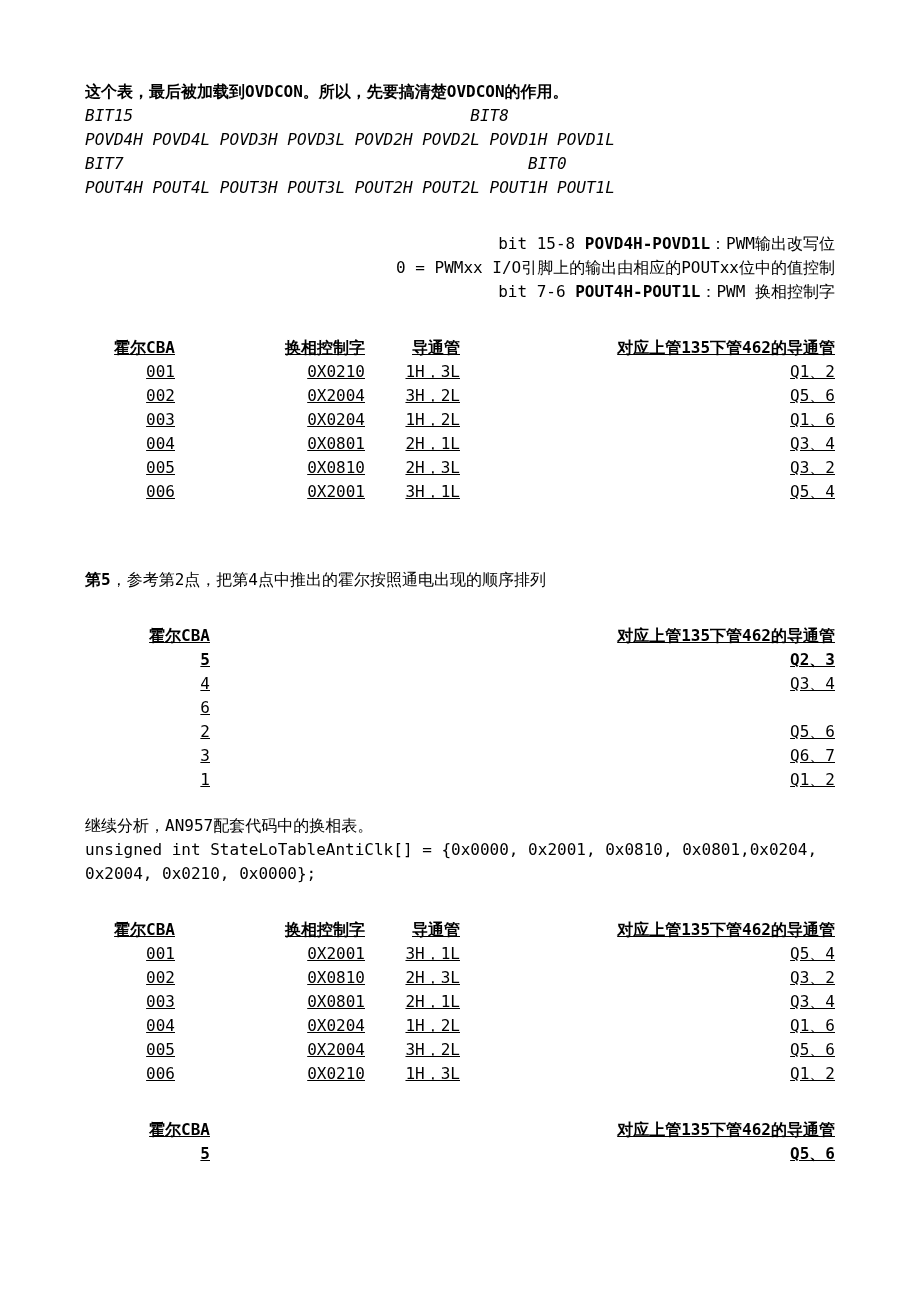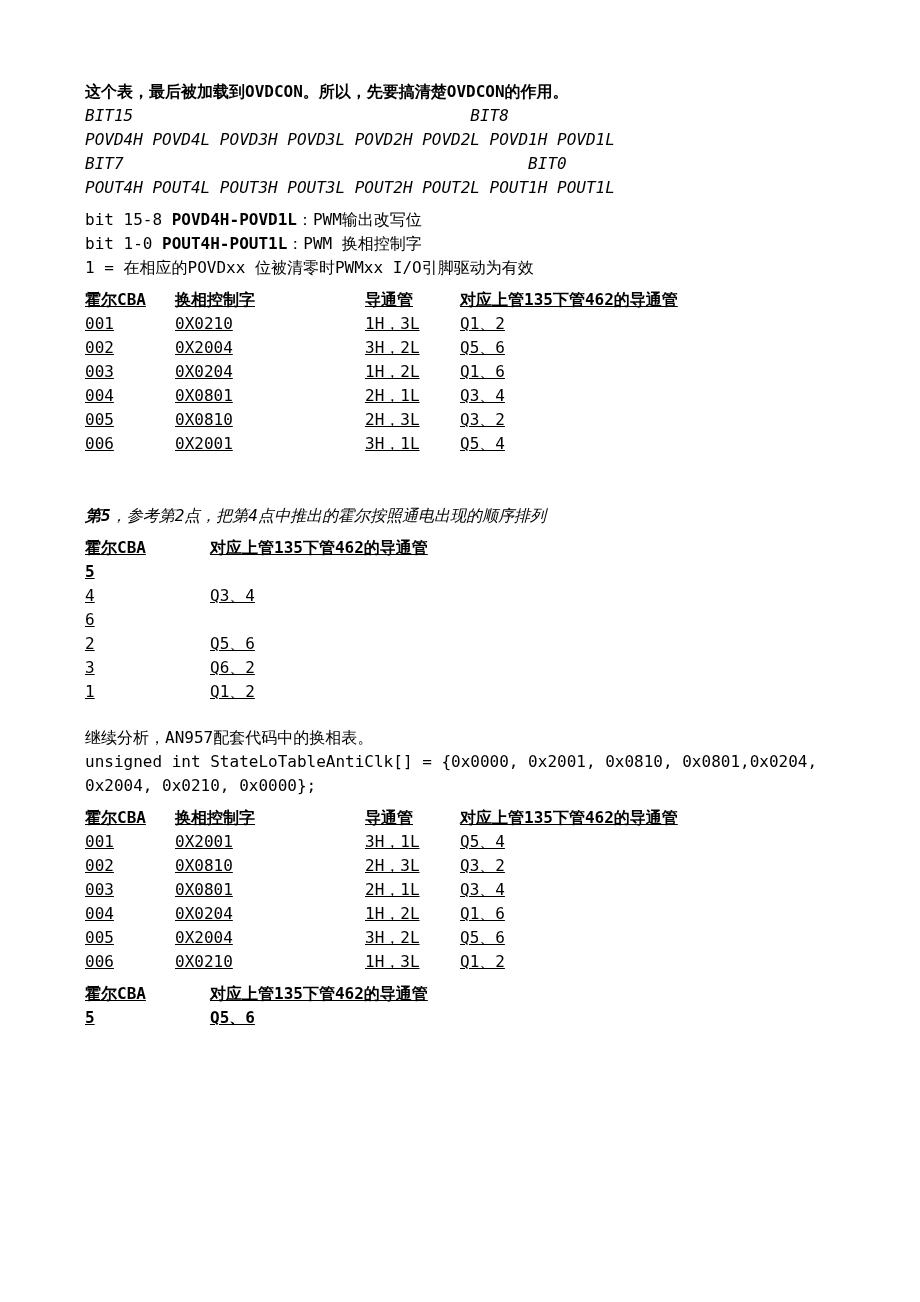--- a/index.html
+++ b/index.html
@@ -16,35 +16,35 @@
   .row { white-space: pre; font-family: "SimSun", "宋体", monospace; font-style: italic; }
   .tbl { margin-top: 0; }
   .tbl-row { display: flex; text-decoration: underline; }
   .c0 { width: 90px; flex-shrink: 0; }
   .c1 { width: 190px; flex-shrink: 0; }
   .c2 { width: 95px; flex-shrink: 0; }
   .c3 { flex: 1; }
   .s0 { width: 125px; flex-shrink: 0; }
   .s1 { flex: 1; }
   .para { margin: 22px 0 0 0; }
-  .section { margin-top: 8px; }
+  .section { margin-top: 32px; text-align: right; }
 </style>
 </head>
 <body>
 
 <div class="bold">这个表，最后被加载到OVDCON。所以，先要搞清楚OVDCON的作用。</div>
 <div class="row">BIT15                                   BIT8</div>
 <div class="row">POVD4H POVD4L POVD3H POVD3L POVD2H POVD2L POVD1H POVD1L</div>
 <div class="row">BIT7                                          BIT0</div>
 <div class="row">POUT4H POUT4L POUT3H POUT3L POUT2H POUT2L POUT1H POUT1L</div>
 
 <div class="section">
   <div><span>bit 15-8 </span><span class="bold">POVD4H-POVD1L</span><span>：PWM输出改写位</span></div>
-  <div><span>bit 1-0 </span><span class="bold">POUT4H-POUT1L</span><span>：PWM 换相控制字</span></div>
-  <div>1 = 在相应的POVDxx 位被清零时PWMxx I/O引脚驱动为有效</div>
+  <div>0 = PWMxx I/O引脚上的输出由相应的POUTxx位中的值控制</div>
+  <div><span>bit 7-6 </span><span class="bold">POUT4H-POUT1L</span><span>：PWM 换相控制字</span></div>
 </div>
 
 <div class="section tbl">
   <div class="tbl-row bold">
     <span class="c0">霍尔CBA</span>
     <span class="c1">换相控制字</span>
     <span class="c2">导通管</span>
     <span class="c3">对应上管135下管462的导通管</span>
   </div>
   <div id="t1-body">
@@ -80,47 +80,48 @@
       </div>
       <div class="tbl-row">
         <span class="c0">006</span>
         <span class="c1">0X2001</span>
         <span class="c2">3H，1L</span>
         <span class="c3">Q5、4</span>
       </div>
     </div>
 </div>
 
-<div class="para" style="margin-top:48px;font-style:italic;">
+<div class="para" style="margin-top:64px;">
   <span class="bold">第5</span><span>，参考第2点，把第4点中推出的霍尔按照通电出现的顺序排列</span>
 </div>
 
 <div class="section tbl">
   <div class="tbl-row bold">
     <span class="s0">霍尔CBA</span>
     <span class="s1">对应上管135下管462的导通管</span>
   </div>
   <div id="t2-body">
       <div class="tbl-row bold">
         <span class="s0">5</span>
+        <span class="s1">Q2、3</span>
       </div>
       <div class="tbl-row">
         <span class="s0">4</span>
         <span class="s1">Q3、4</span>
       </div>
       <div class="tbl-row">
         <span class="s0">6</span>
       </div>
       <div class="tbl-row">
         <span class="s0">2</span>
         <span class="s1">Q5、6</span>
       </div>
       <div class="tbl-row">
         <span class="s0">3</span>
-        <span class="s1">Q6、2</span>
+        <span class="s1">Q6、7</span>
       </div>
       <div class="tbl-row">
         <span class="s0">1</span>
         <span class="s1">Q1、2</span>
       </div>
     </div>
 </div>
 
 <div class="para">继续分析，AN957配套代码中的换相表。</div>
 <div>unsigned int StateLoTableAntiClk[] = {0x0000, 0x2001, 0x0810, 0x0801,0x0204, 0x2004, 0x0210, 0x0000};</div>

